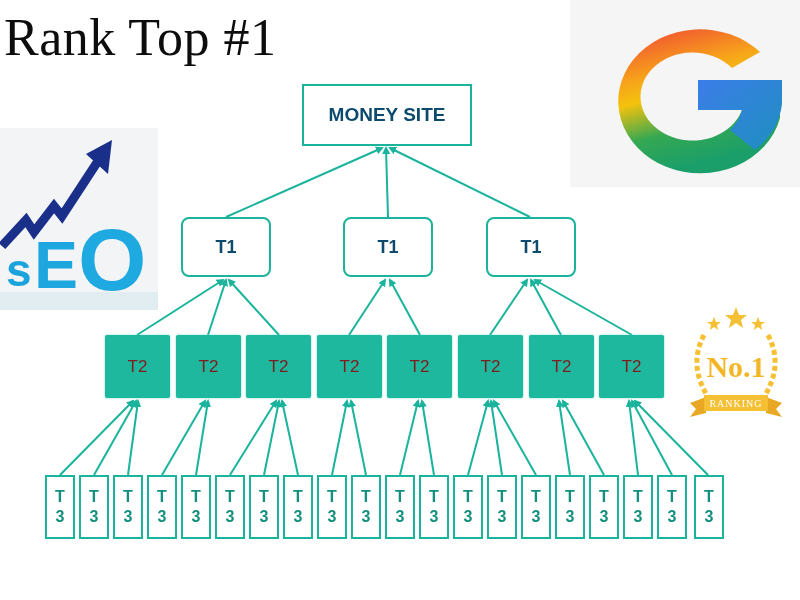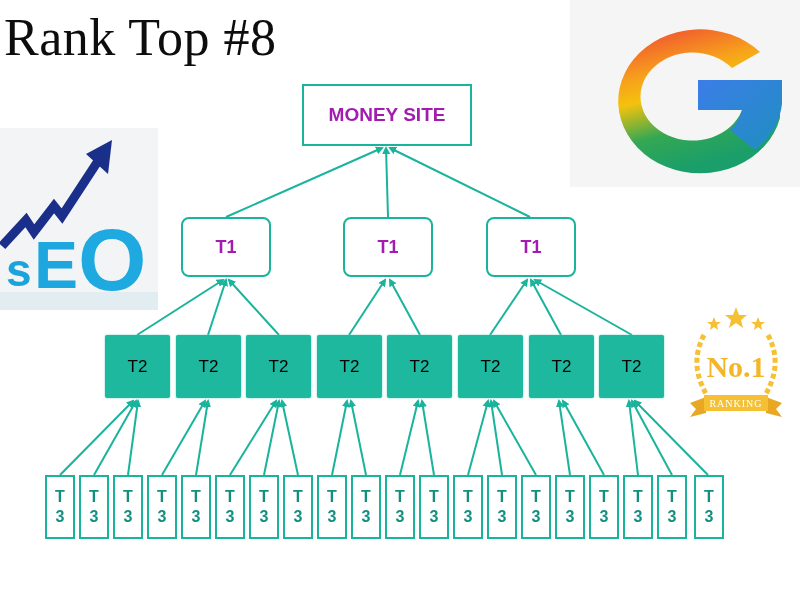--- a/index.html
+++ b/index.html
@@ -2,31 +2,31 @@
 <html><head>
 <meta charset="utf-8">
 <style>
   html, body { margin:0; padding:0; background:#ffffff; }
   body { width:800px; height:600px; position:relative; overflow:hidden; font-family:"Liberation Sans", sans-serif; }
   .title { position:absolute; left:4px; top:12px; font-family:"Liberation Serif", serif; font-size:52px; color:#0d0d0d; letter-spacing:0.5px; line-height:1; }
   .google-panel { position:absolute; left:570px; top:0; width:230px; height:187px; background:#f5f5f5; }
   .seo-panel { position:absolute; left:0; top:128px; width:158px; height:182px; background:#f2f4f6; }
   .badge { position:absolute; left:684px; top:305px; width:104px; height:118px; }
   .diagram { position:absolute; left:0; top:0; width:800px; height:600px; }
-  .box { position:absolute; box-sizing:border-box; display:flex; align-items:center; justify-content:center; font-weight:bold; color:#a21caf; }
+  .box { position:absolute; box-sizing:border-box; display:flex; align-items:center; justify-content:center; font-weight:bold; color:#0c4a6e; }
   .box-outline { border:2.5px solid #1ab39c; background:#ffffff; }
   .money { left:302px; top:84px; width:170px; height:62px; font-size:19px; }
   .t1 { top:217px; width:90px; height:60px; font-size:18px;border-radius:8px; }
-  .t2 { top:335px; width:65px; height:63px; background:#1eb89f; color:#000000; font-size:17px; font-weight:normal; border-radius:2px; box-shadow:0 0 2px #5fd6c3; }
+  .t2 { top:335px; width:65px; height:63px; background:#1eb89f; color:#7f1d1d; font-size:17px; font-weight:normal; border-radius:2px; box-shadow:0 0 2px #5fd6c3; }
   .t3 { top:475px; width:30px; height:64px; flex-direction:column; font-size:16px; line-height:1.25; color:#138f7e; }
 </style>
 </head>
 <body>
 
-<div class="title">Rank Top #8</div>
+<div class="title">Rank Top #1</div>
 
 <div class="google-panel">
   <svg width="230" height="187" viewBox="0 0 230 187">
     <defs>
       <linearGradient id="gg" x1="0" y1="0" x2="0.3" y2="1">
         <stop offset="0" stop-color="#ef4136"></stop>
         <stop offset="0.35" stop-color="#f7a21b"></stop>
         <stop offset="0.5" stop-color="#f4c20d"></stop>
         <stop offset="0.75" stop-color="#34a853"></stop>
         <stop offset="1" stop-color="#1a9e6a"></stop>

